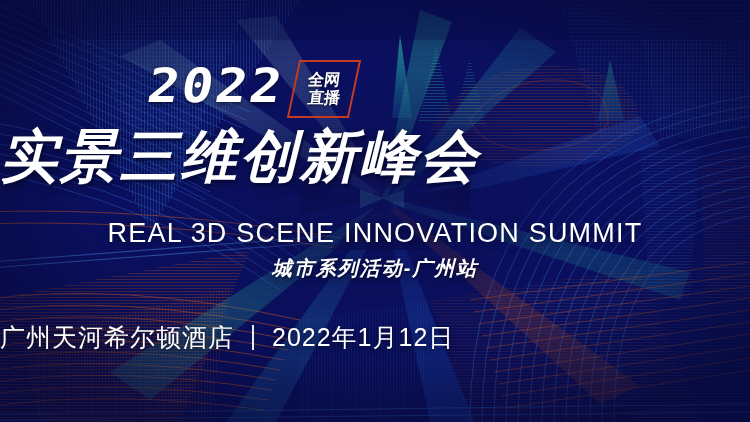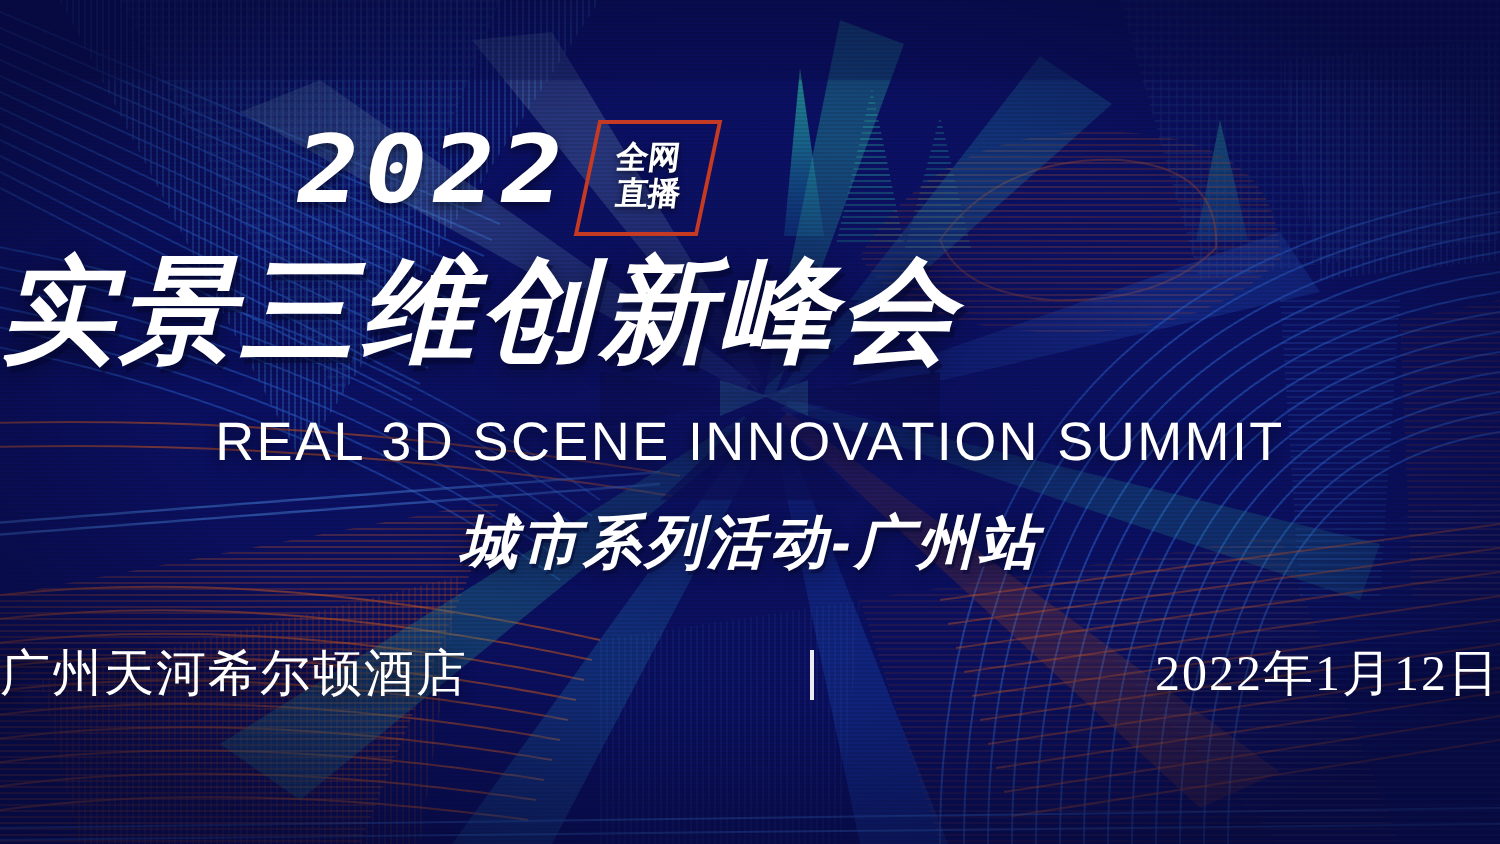--- a/index.html
+++ b/index.html
@@ -98,50 +98,49 @@
     color:#ffffff;
     letter-spacing:3px;
     line-height:1;
     font-style:italic;
     text-shadow:
       2px 3px 0 rgba(4,8,48,.55),
       0 3px 12px rgba(0,0,0,.45);
   }
 
   .title-en{
-    position:absolute;left:0;right:0;top:208px;
+    position:absolute;left:0;right:0;top:220px;
     text-align:center;
     font-size:27px;
     font-weight:400;
     color:#ffffff;
     letter-spacing:1.2px;
     line-height:1;
     text-shadow:0 2px 7px rgba(0,0,0,.55);
   }
 
   .subtitle-cn{
     position:absolute;left:0;right:0;top:258px;
     text-align:center;
-    font-size:29px;
+    font-size:20px;
     font-weight:700;
     font-style:italic;
     color:#ffffff;
     letter-spacing:2px;
     line-height:1;
     text-shadow:
       1px 2px 0 rgba(4,8,48,.5),
       0 2px 9px rgba(0,0,0,.45);
   }
 
   
   .footer{
     position:absolute;left:0;right:0;top:325px;
-    display:flex;align-items:center;justify-content:space-between;
+    display:flex;align-items:center;justify-content:flex-start;
     gap:18px;
-    font-family:Liberation Serif, serif;
   }
   .footer-text{
     font-size:25px;
     font-weight:400;
     color:#ffffff;
     letter-spacing:1px;
     line-height:1;
     text-shadow:0 2px 7px rgba(0,0,0,.6);
     white-space:nowrap;
   }

